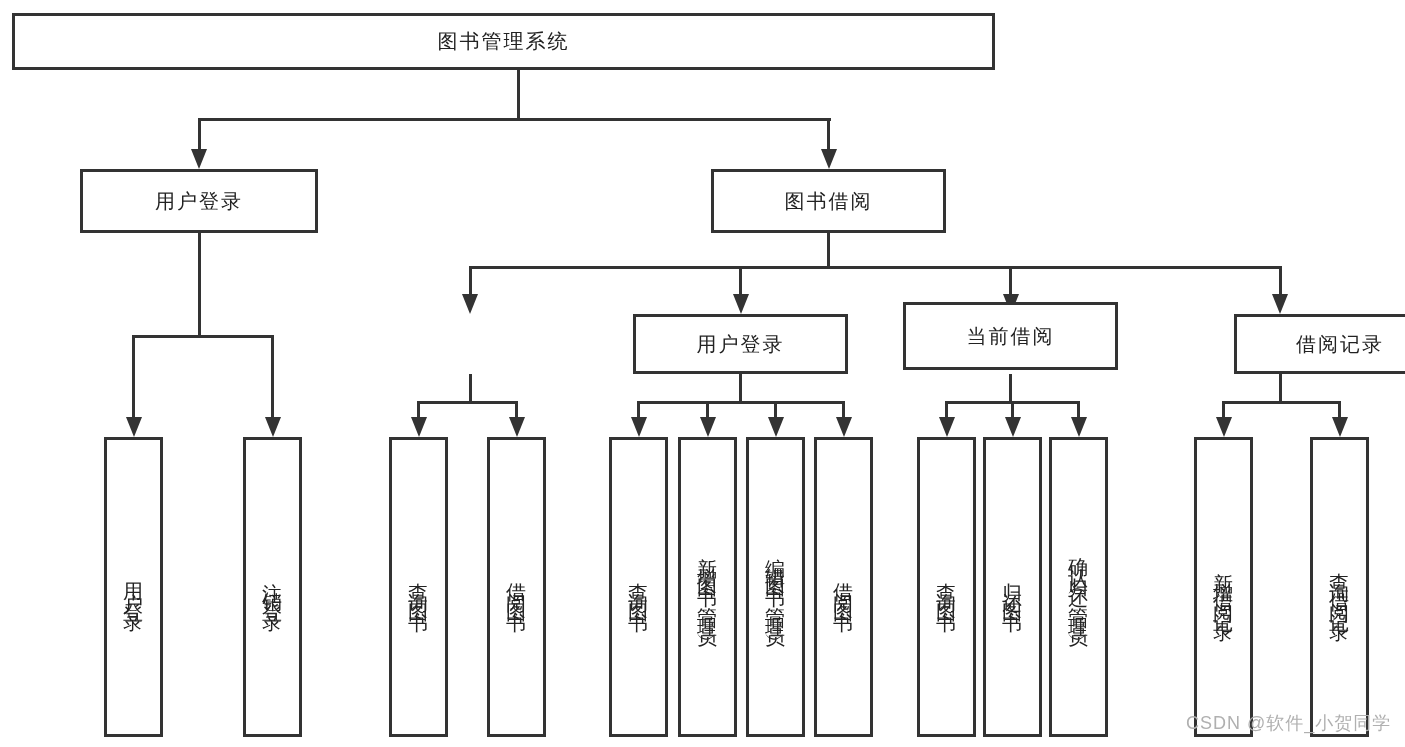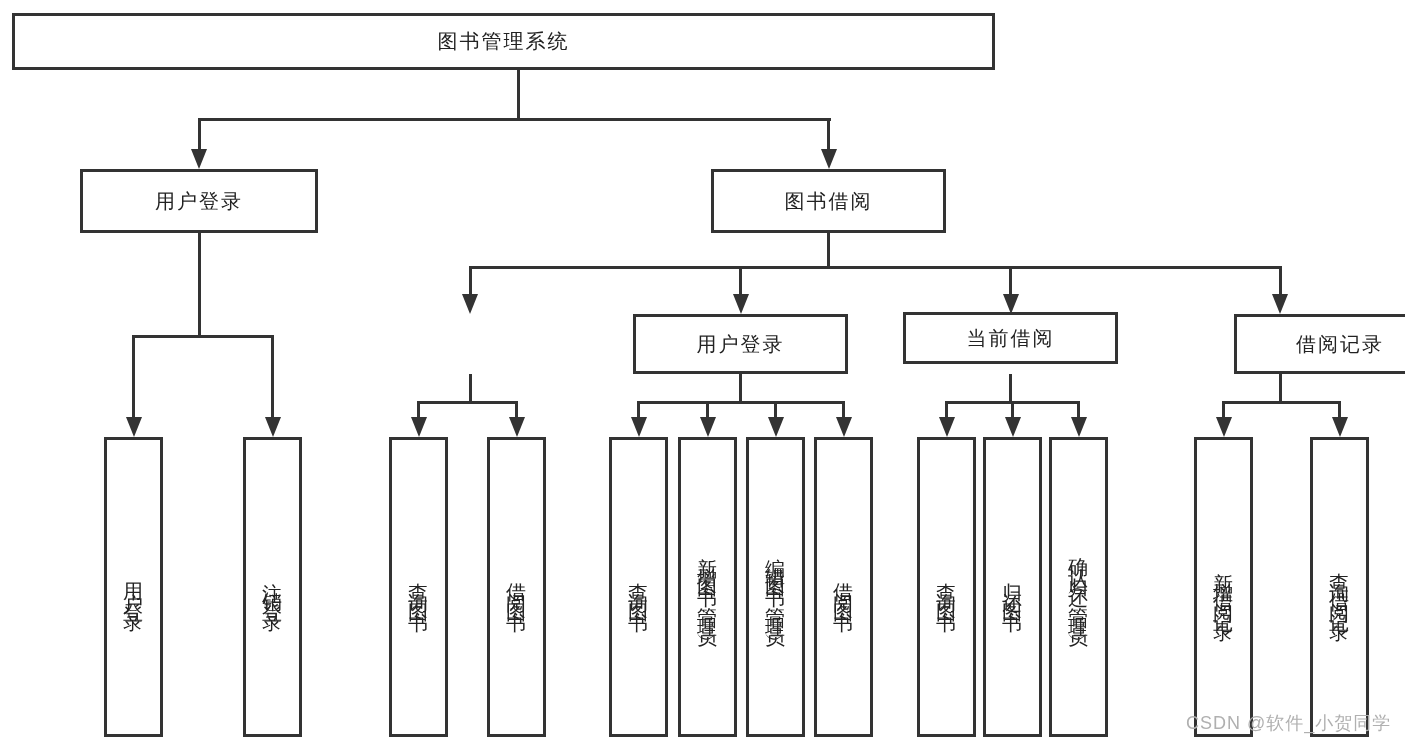--- a/index.html
+++ b/index.html
@@ -113,21 +113,21 @@
   <div class="line v" style="left:739px;top:266px;height:30px"></div>
   <div class="arrow" style="left:732.5px;top:294px"></div>
   <div class="line v" style="left:1009px;top:266px;height:30px"></div>
   <div class="arrow" style="left:1002.5px;top:294px"></div>
   <div class="line v" style="left:1278.5px;top:266px;height:30px"></div>
   <div class="arrow" style="left:1272px;top:294px"></div>
 
   <div class="h-box" style="left:633px;top:314px;width:215px;height:60px">
     <span>用户登录</span>
   </div>
-  <div class="h-box" style="left:903px;top:312px;width:215px;height:52px">
+  <div class="h-box" style="left:903px;top:302px;width:215px;height:68px">
     <span>当前借阅</span>
   </div>
   <div class="h-box" style="left:1234px;top:314px;width:212px;height:60px">
     <span>借阅记录</span>
   </div>
 
   <div class="line v" style="left:468.5px;top:374px;height:30px"></div>
   <div class="line h" style="left:417px;top:401px;width:101px"></div>
   <div class="line v" style="left:417px;top:401px;height:18px"></div>
   <div class="arrow" style="left:410.5px;top:417px"></div>

